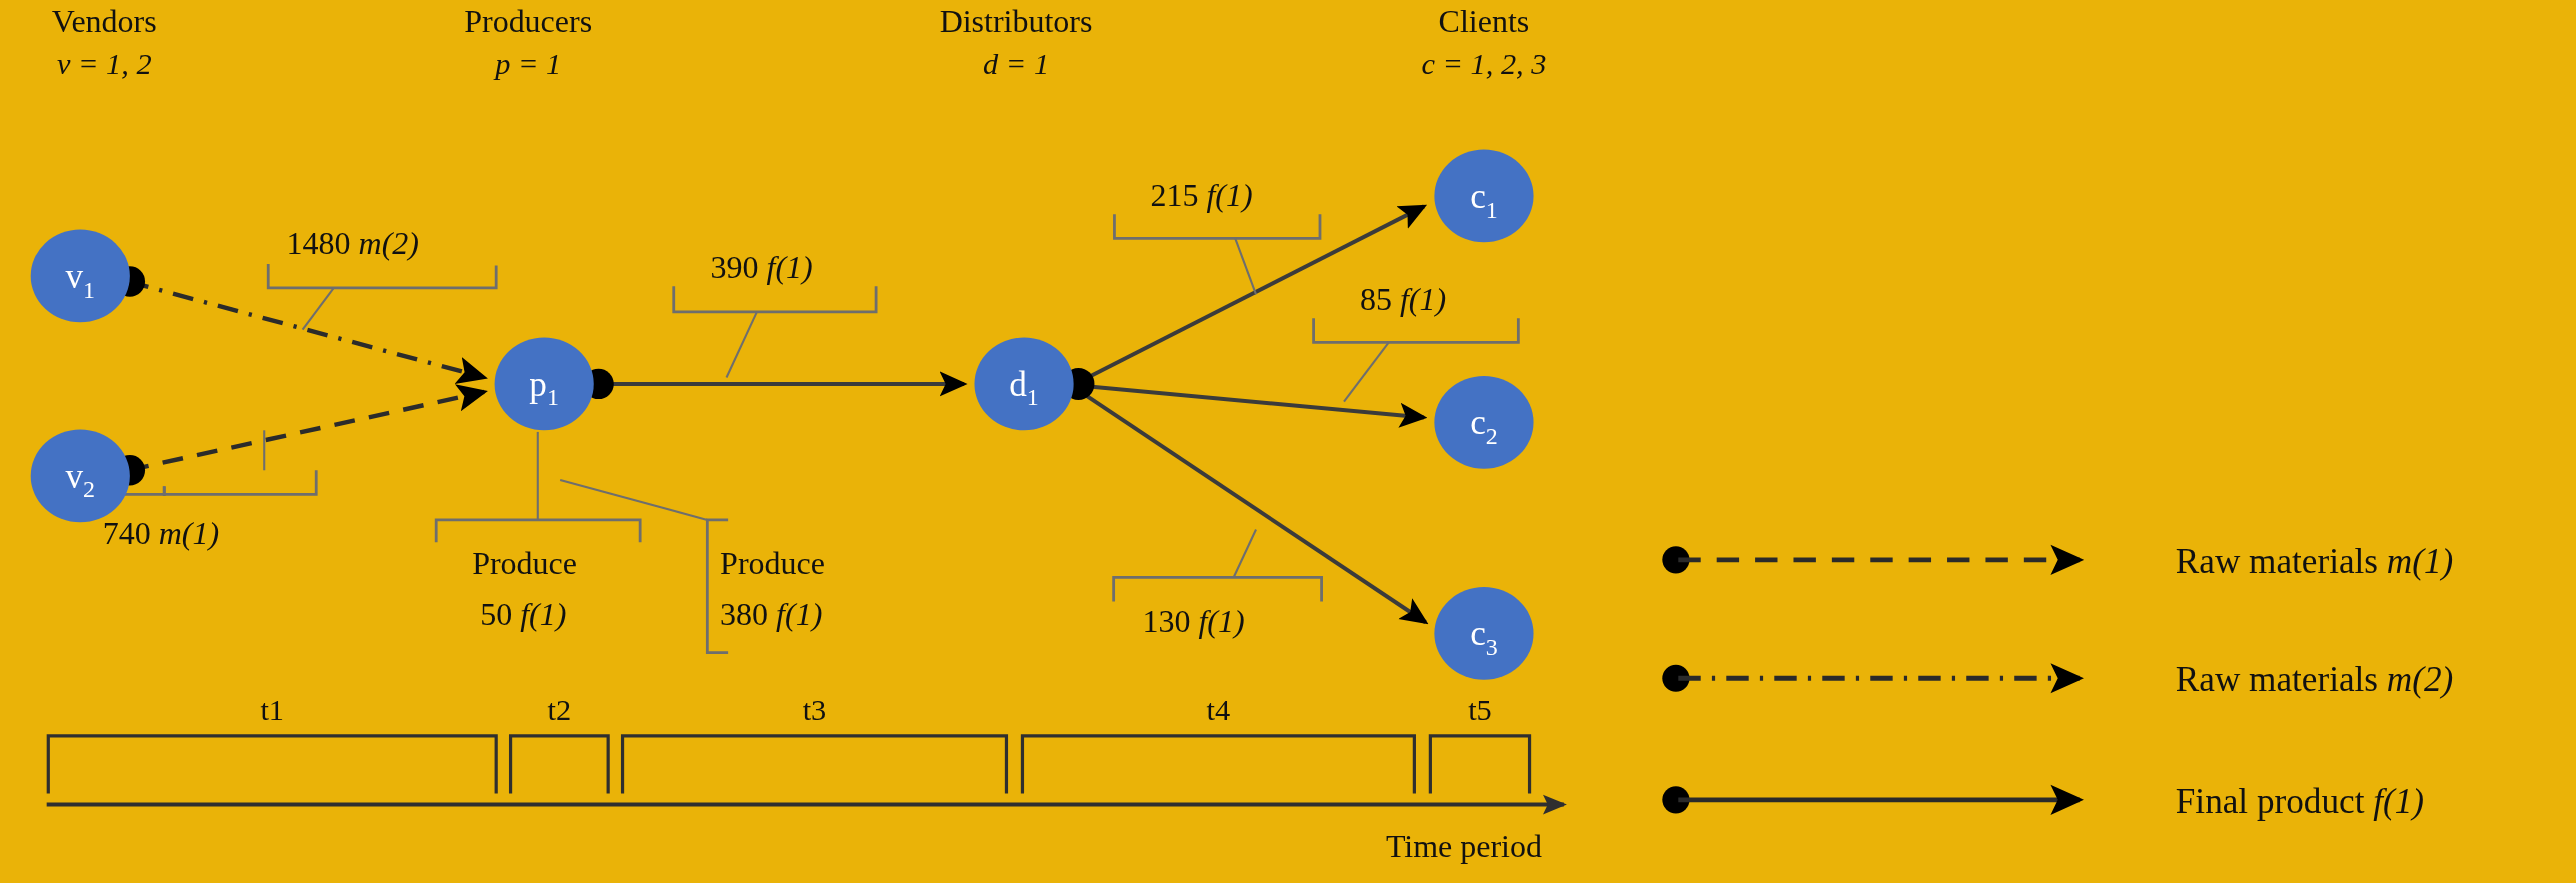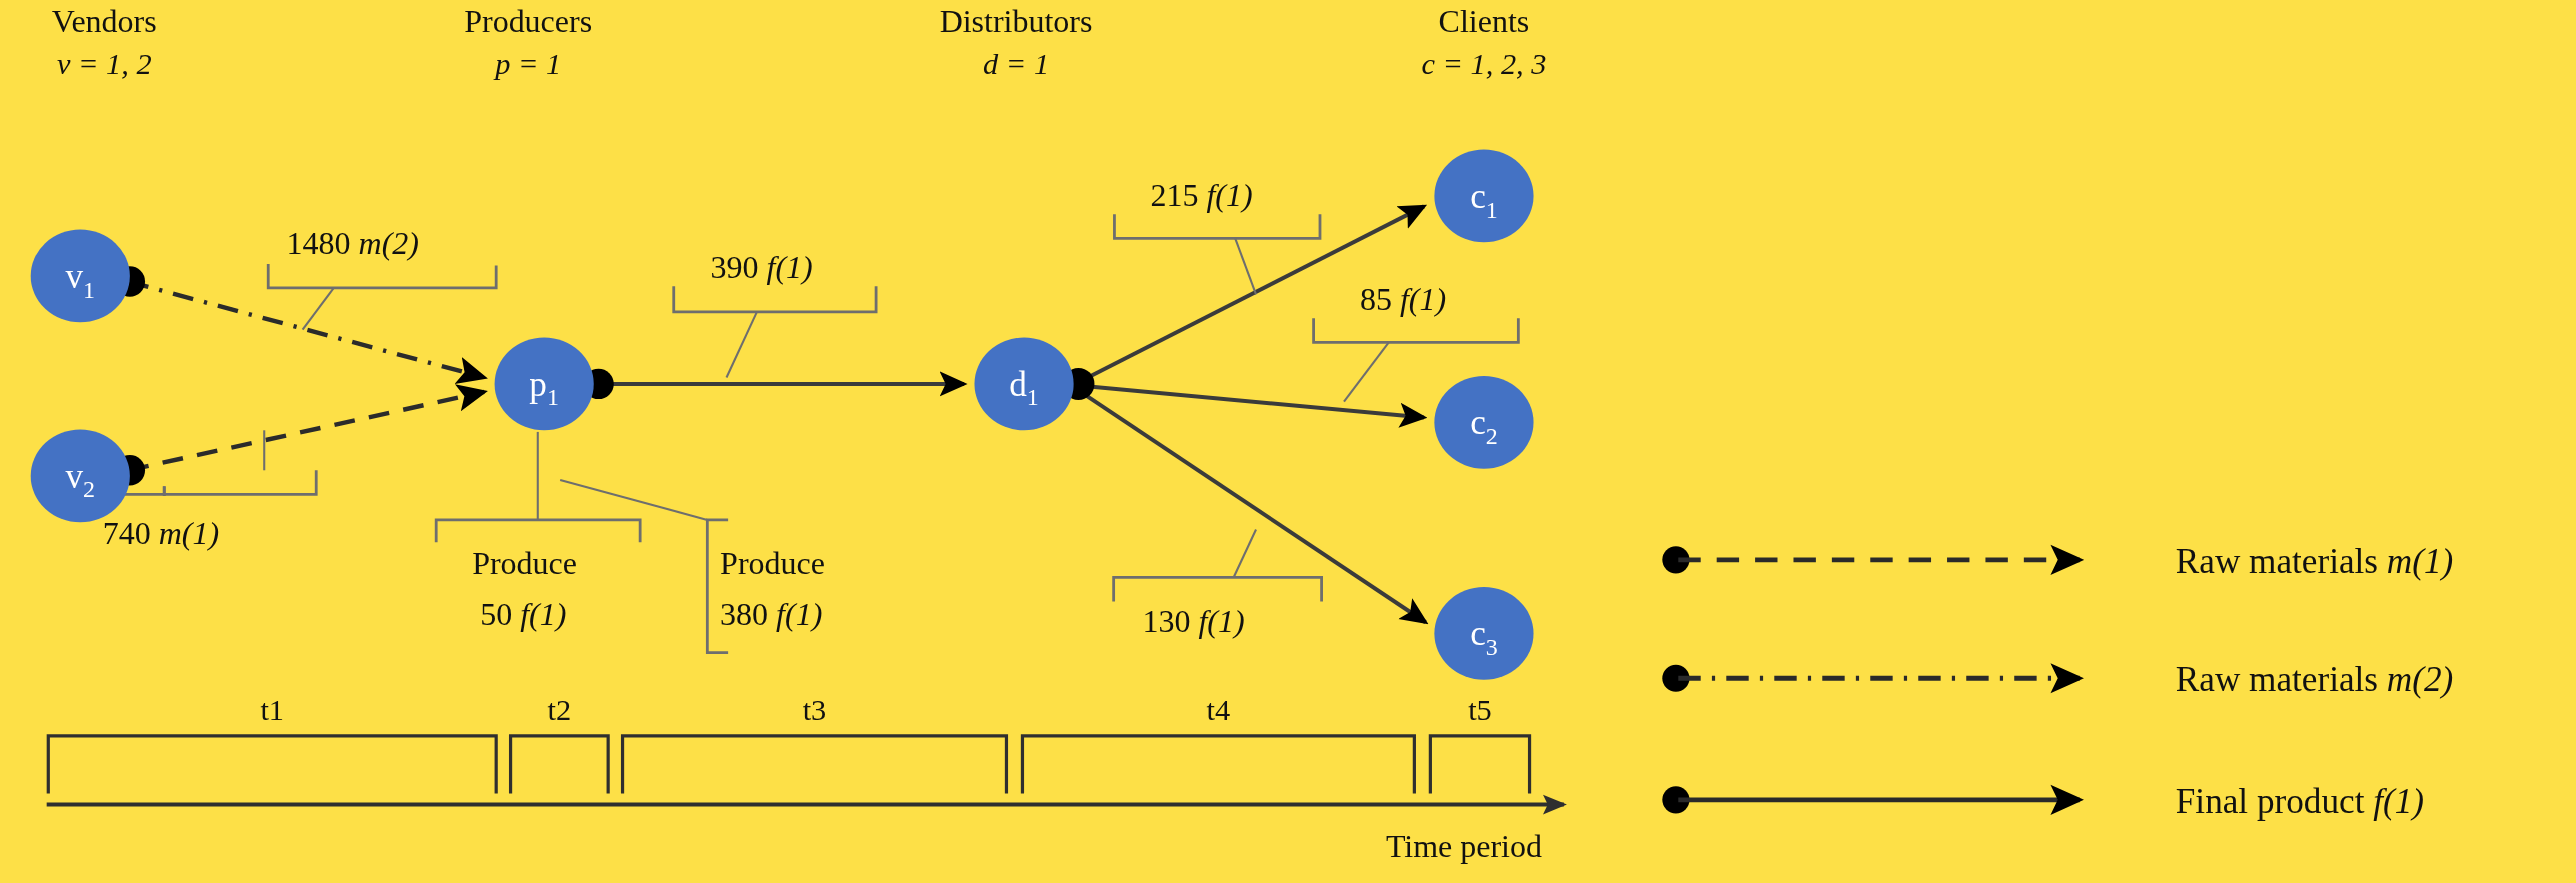--- a/index.html
+++ b/index.html
@@ -11,21 +11,21 @@
     width: 2576px;
     height: 883px;
     font-family: "Liberation Serif", "DejaVu Serif", serif;
     overflow: hidden;
     position: relative;
   }
   #stage {
     position: relative;
     width: 2576px;
     height: 883px;
-    background: #fde047;
+    background: #eab308;
   }
   svg#diagram {
     position: absolute;
     left: 0;
     top: 0;
     width: 2576px;
     height: 883px;
   }
   .col-head {
     font-family: "Liberation Serif", "DejaVu Serif", serif;

